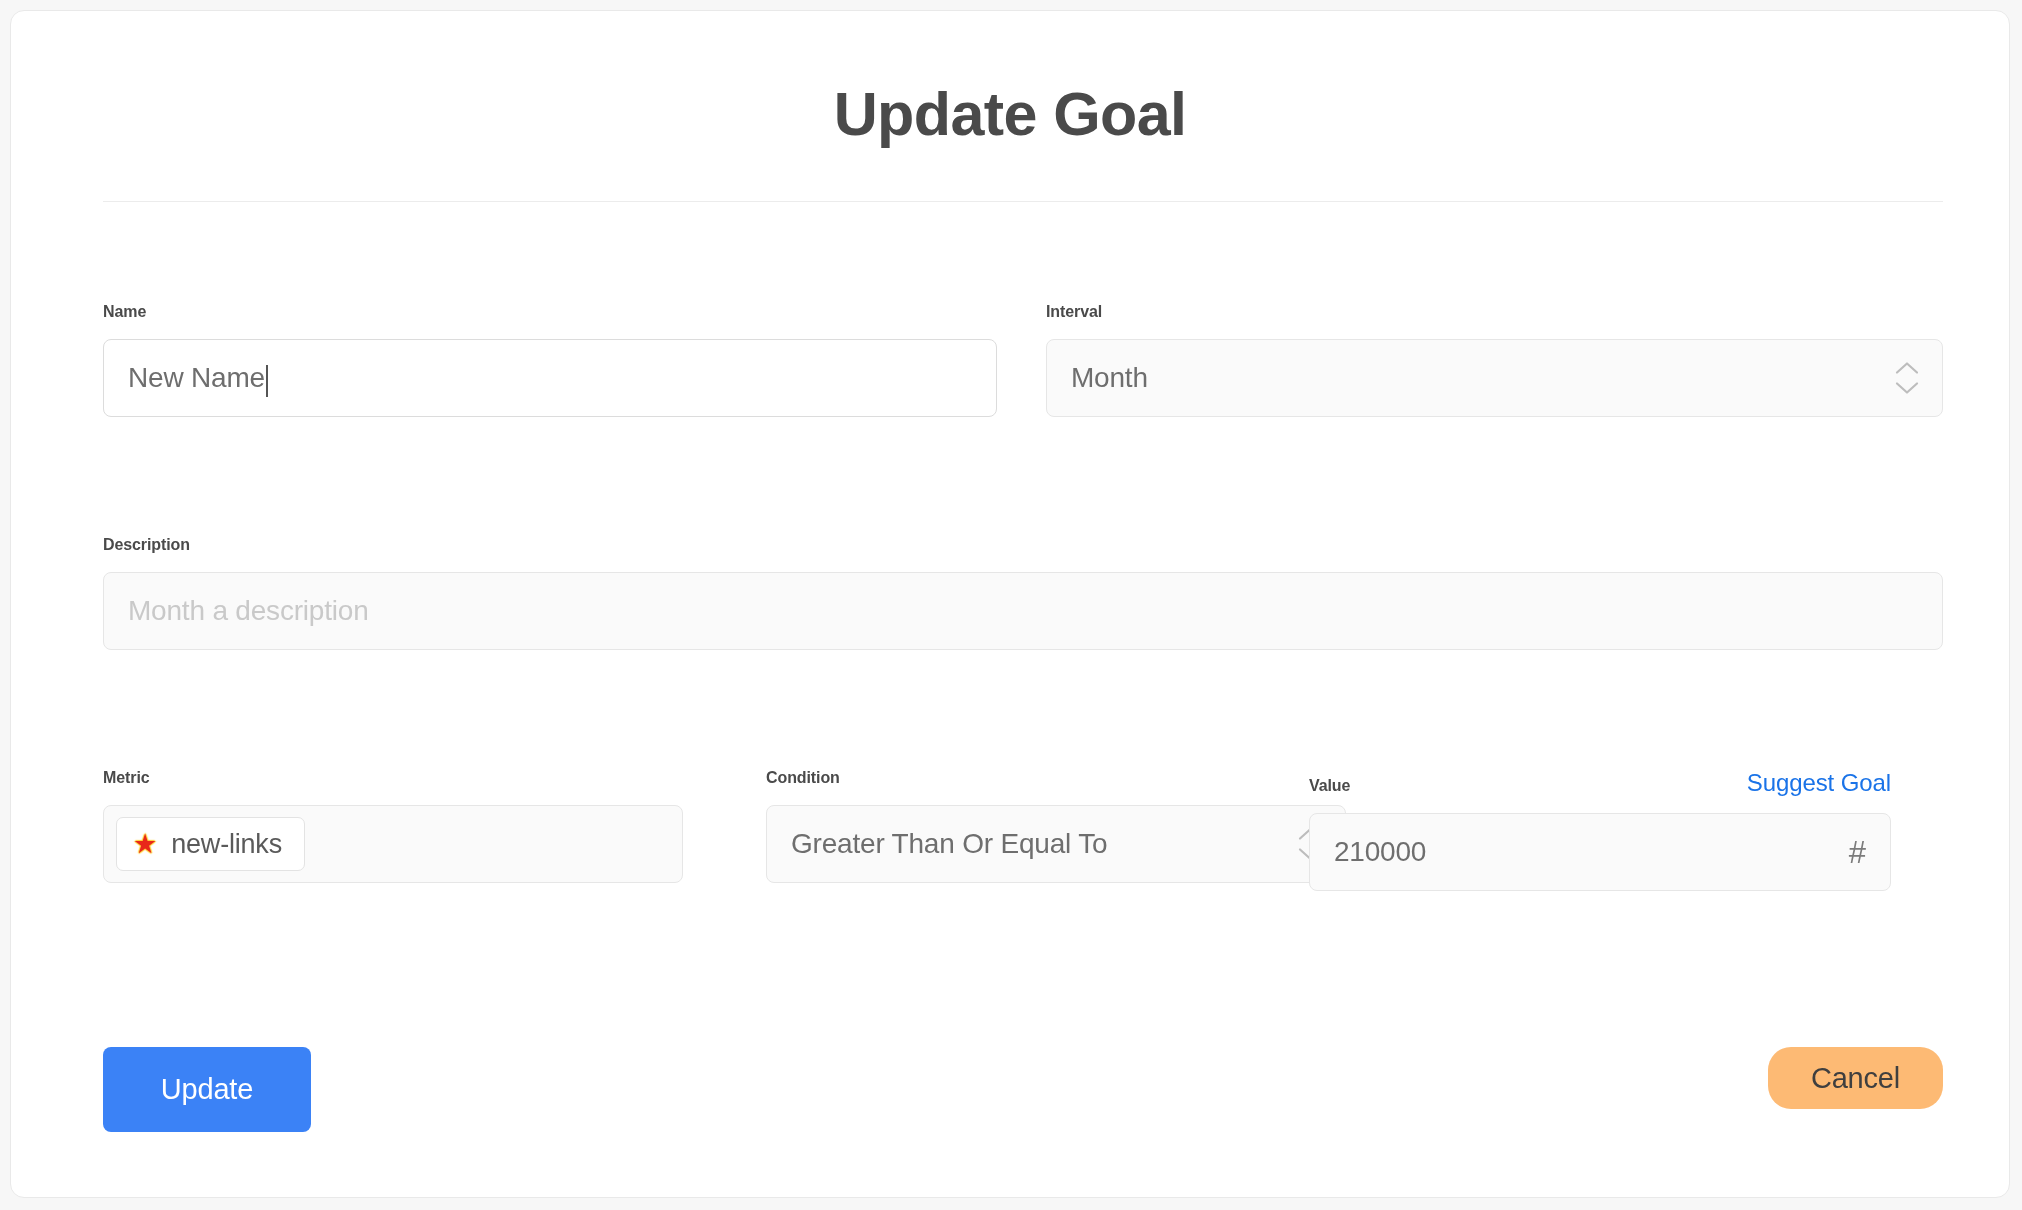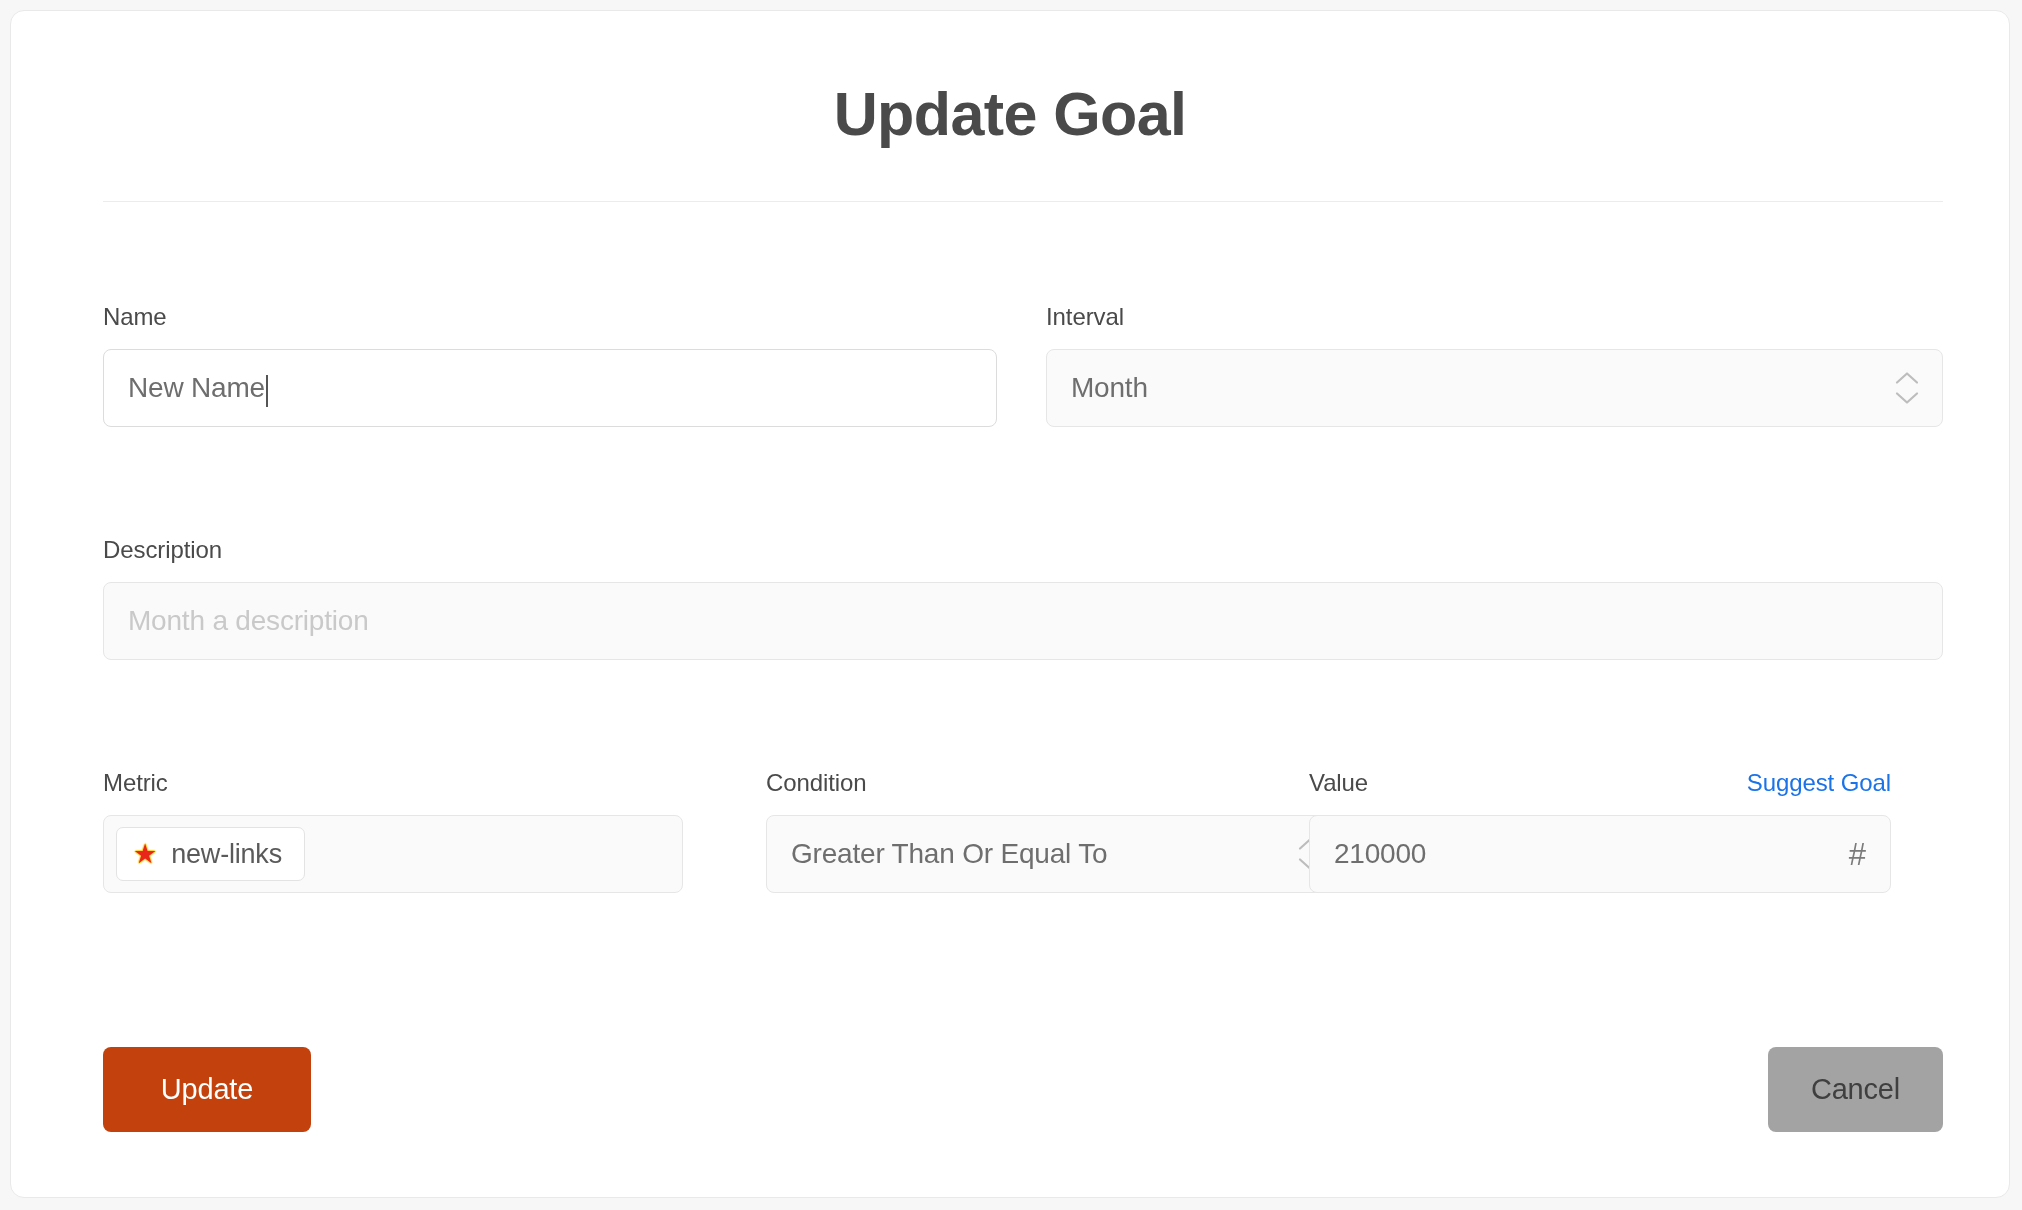--- a/index.html
+++ b/index.html
@@ -43,22 +43,22 @@
   .title-divider {
     position: absolute;
     left: 92px;
     top: 190px;
     width: 1840px;
     height: 1px;
     background: #ececec;
   }
 
   .field-label {
-    font-size: 24px;
-    font-weight: normal;
+    font-size: 16px;
+    font-weight: bold;
     color: #4a4a4a;
     letter-spacing: -0.1px;
     margin-bottom: 18px;
     display: block;
   }
 
   
   .control {
     box-sizing: border-box;
     border: 1px solid #e6e6e6;
@@ -222,35 +222,36 @@
     display: inline-flex;
     align-items: center;
     justify-content: center;
   }
   .btn-update {
     position: absolute;
     left: 92px;
     top: 1036px;
     width: 208px;
     height: 85px;
-    background: #c2410c;
+    background: #3b82f6;
     color: #ffffff;
     font-size: 29px;
     letter-spacing: -0.2px;
   }
   .btn-cancel {
     position: absolute;
     left: 1757px;
     top: 1036px;
     width: 175px;
-    height: 85px;
-    background: #a3a3a3;
+    height: 62px;
+    background: #fdba74;
     color: #3f3f3f;
     font-size: 29px;
     letter-spacing: -0.2px;
+    border-radius: 23px;
   }
 </style>
 </head>
 <body>
 
 <div class="modal-card">
 
   <div class="modal-title">Update Goal</div>
   <div class="title-divider"></div>
 

